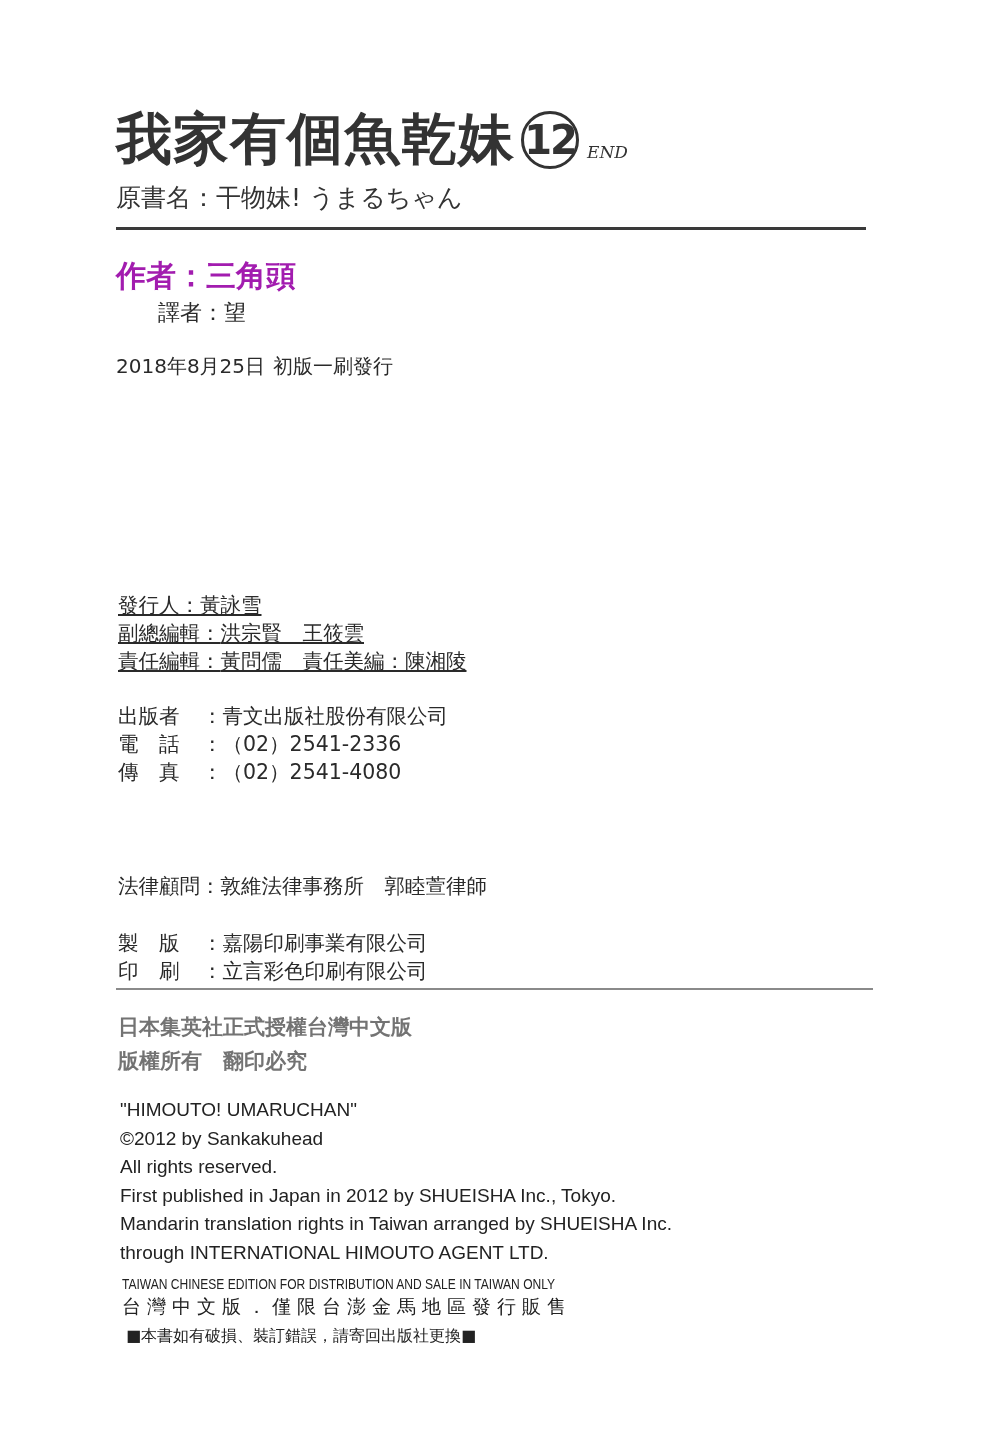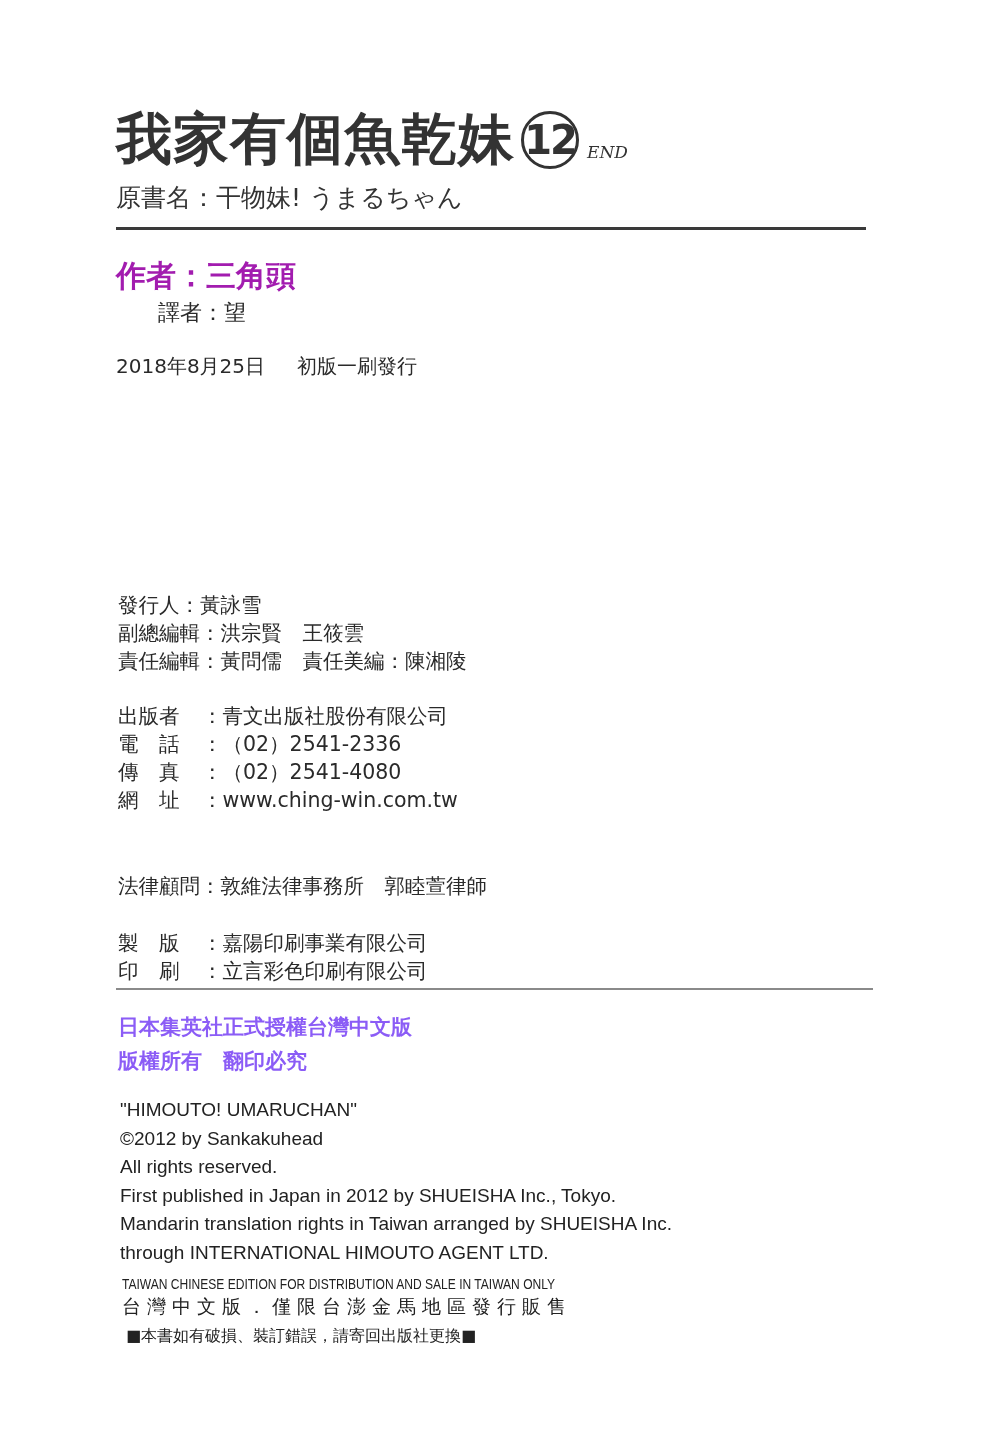--- a/index.html
+++ b/index.html
@@ -10,25 +10,25 @@
     }
     .abs { position: absolute; white-space: nowrap; }
     .title { left: 116px; top: 104px; font-size: 56px; font-weight: bold; letter-spacing: 1px; color: #333; line-height: 70px; }
     .vol { display: inline-block; width: 52px; height: 52px; border: 3px solid #333; border-radius: 50%; text-align: center; line-height: 52px; font-size: 40px; font-weight: bold; vertical-align: 4px; margin-left: 6px; letter-spacing: -2px; }
     .end { font-family: "DejaVu Serif", serif; font-style: italic; font-size: 17px; font-weight: normal; margin-left: 8px; vertical-align: 0; letter-spacing: 0; }
     .orig { left: 116px; top: 181px; font-size: 25px; color: #333; }
     .rule1 { left: 116px; top: 227px; width: 750px; height: 3px; background: #3a3a3a; }
     .author { left: 116px; top: 256px; font-size: 30px; font-weight: bold; color: #a21caf; }
     .trans { left: 116px; top: 298px; font-size: 22px; margin-left: 42px; }
     .date { left: 116px; top: 353px; font-size: 20px; }
-    .date span + span { margin-left: 32px; }
+    .date span + span { margin-left: 8px; }
     .credits { left: 118px; font-size: 20.5px; line-height: 28px; }
     .wide { display: inline-block; width: 84px; letter-spacing: 0; }
     .rule2 { left: 116px; top: 988px; width: 757px; height: 2px; background: #8a8a8a; }
-    .license { left: 118px; font-family: "DejaVu Serif", "Liberation Serif", serif; font-weight: bold; font-size: 21px; line-height: 34px; color: #8b5cf6; }
+    .license { left: 118px; font-family: "DejaVu Serif", "Liberation Serif", serif; font-weight: bold; font-size: 21px; line-height: 34px; color: #737373; }
     .eng { left: 120px; font-family: "Liberation Sans", sans-serif; font-size: 19px; line-height: 28.5px; color: #222; }
     .tw-en { left: 122px; top: 1276px; font-family: "Liberation Sans", sans-serif; font-size: 14px; transform: scaleX(0.86); transform-origin: left; color: #222; }
     .tw-zh { left: 122px; top: 1294px; font-size: 19px; letter-spacing: 6px; color: #222; }
     .notice { left: 126px; top: 1326px; font-size: 16px; color: #222; }
   </style>
 </head>
 <body>
 
 <div class="abs title">
   <span>我家有個魚乾妹</span><span class="vol">12</span><span class="end">END</span>
@@ -44,31 +44,30 @@
   <span>作者：</span><span>三角頭</span>
 </div>
 <div class="abs trans">
   <span>譯者：</span><span>望</span>
 </div>
 
 <div class="abs date">
   <span>2018年8月25日</span><span>初版一刷發行</span>
 </div>
 
-<div class="abs credits" style="top:591px;">
+<div class="abs credits" style="top:591px;text-decoration:underline;">
   <div><span>發行人：</span><span>黃詠雪</span></div>
   <div><span>副總編輯：</span><span>洪宗賢　王筱雲</span></div>
   <div><span>責任編輯：</span><span>黃問儒　責任美編：陳湘陵</span></div>
 </div>
 
 <div class="abs credits" style="top:702px;">
   <div><span class="wide">出版者</span>：<span>青文出版社股份有限公司</span></div>
   <div><span class="wide">電　話</span>：<span>（02）2541-2336</span></div>
   <div><span class="wide">傳　真</span>：<span>（02）2541-4080</span></div>
-  <div><span class="wide">網　址</span>：<span>www.ching-win.com.tw</span></div>
 </div>
 
 <div class="abs credits" style="top:872px;">
   <span>法律顧問</span>：<span>敦維法律事務所　郭睦萱律師</span>
 </div>
 
 <div class="abs credits" style="top:929px;">
   <div><span class="wide">製　版</span>：<span>嘉陽印刷事業有限公司</span></div>
   <div><span class="wide">印　刷</span>：<span>立言彩色印刷有限公司</span></div>
 </div>

